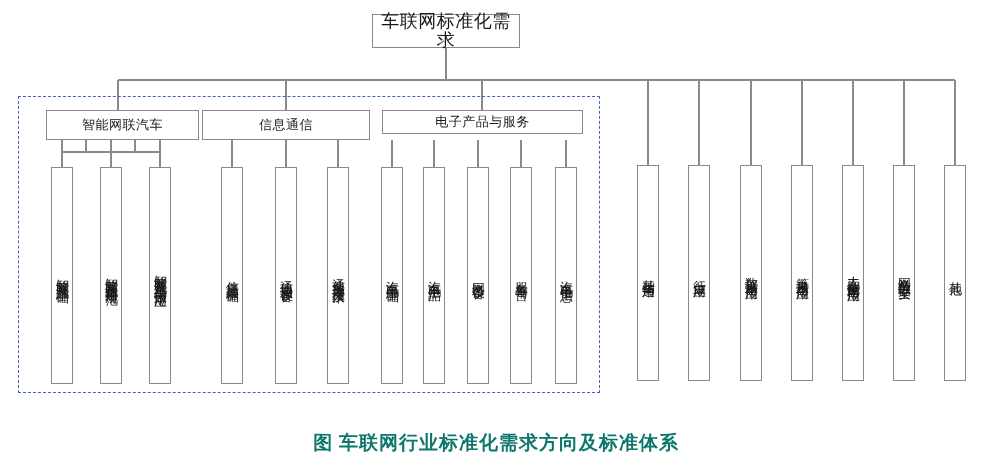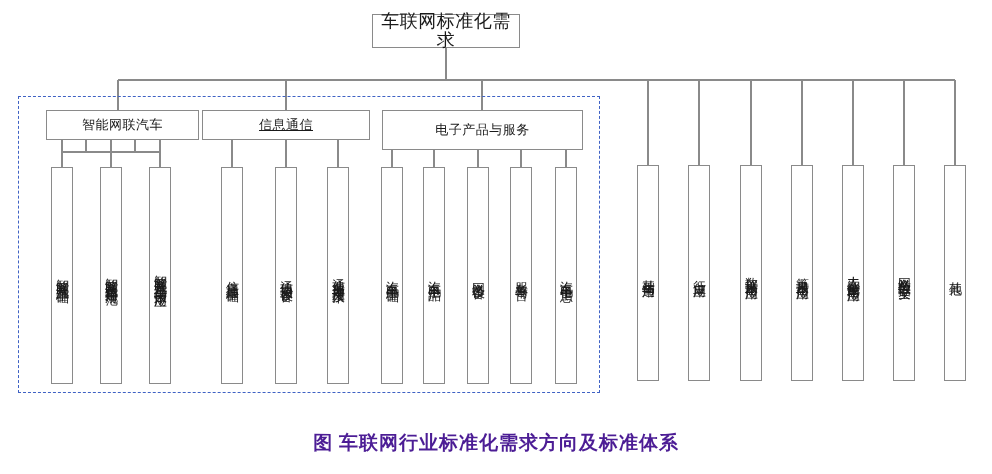--- a/index.html
+++ b/index.html
@@ -50,21 +50,21 @@
     pointer-events:none;
   }
   .caption{
     position:absolute;
     left:0;right:0;
     text-align:center;
     font-size:19px;
     font-weight:bold;
     font-family:"Liberation Serif","DejaVu Serif",serif;
     letter-spacing:1px;
-    color:#4c1d95;
+    color:#0f766e;
   }
 </style>
 </head>
 <body>
 
 <div id="stage">
 
   <svg id="wires" viewBox="0 0 992 474">
     <g stroke="#8a8a8a" stroke-width="1.4" fill="none" shape-rendering="crispEdges">
 
@@ -105,24 +105,24 @@
 
   <div class="node root" style="left:372px;top:14px;width:148px;height:34px;">
     <span>车联网标准化需求</span>
   </div>
 
   <div class="dashed-region" style="left:18px;top:96px;width:582px;height:297px;"></div>
 
   <div class="node cat" style="left:34px;top:110px;width:153px;height:30px;margin-left:12px;">
     <span>智能网联汽车</span>
   </div>
-  <div class="node cat" style="left:202px;top:110px;width:168px;height:30px;text-decoration:underline;">
+  <div class="node cat" style="left:202px;top:110px;width:168px;height:30px;">
     <span>信息通信</span>
   </div>
-  <div class="node cat" style="left:382px;top:110px;width:201px;height:40px;">
+  <div class="node cat" style="left:382px;top:110px;width:201px;height:24px;">
     <span>电子产品与服务</span>
   </div>
 
   <div class="node leaf" style="left:51px;top:167px;width:22px;height:217px;">
     <span>智能网联汽车基础</span>
   </div>
   <div class="node leaf" style="left:100px;top:167px;width:22px;height:217px;">
     <span>智能网联汽车通用规范</span>
   </div>
   <div class="node leaf" style="left:149px;top:167px;width:22px;height:217px;">

